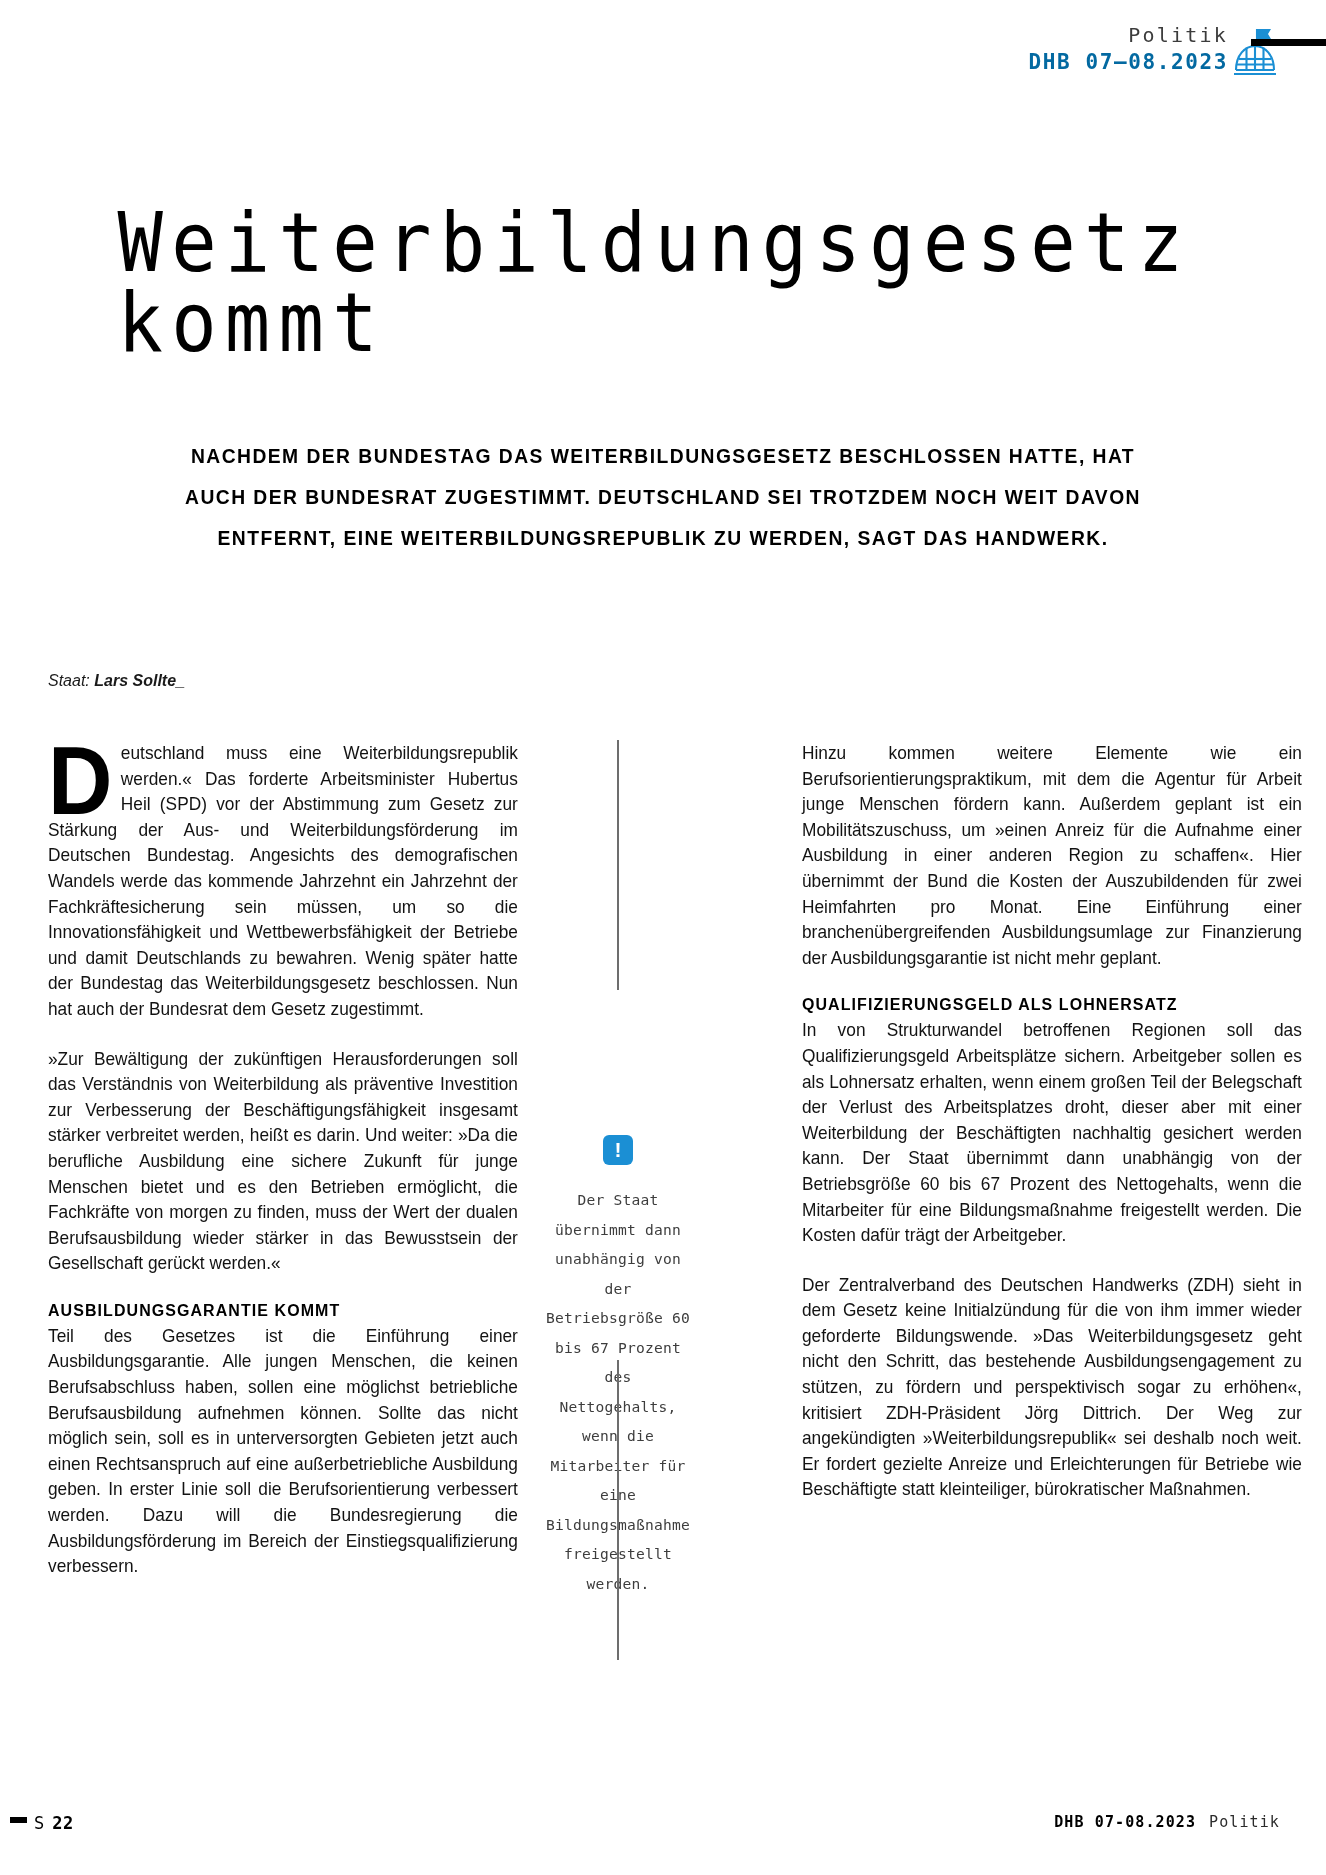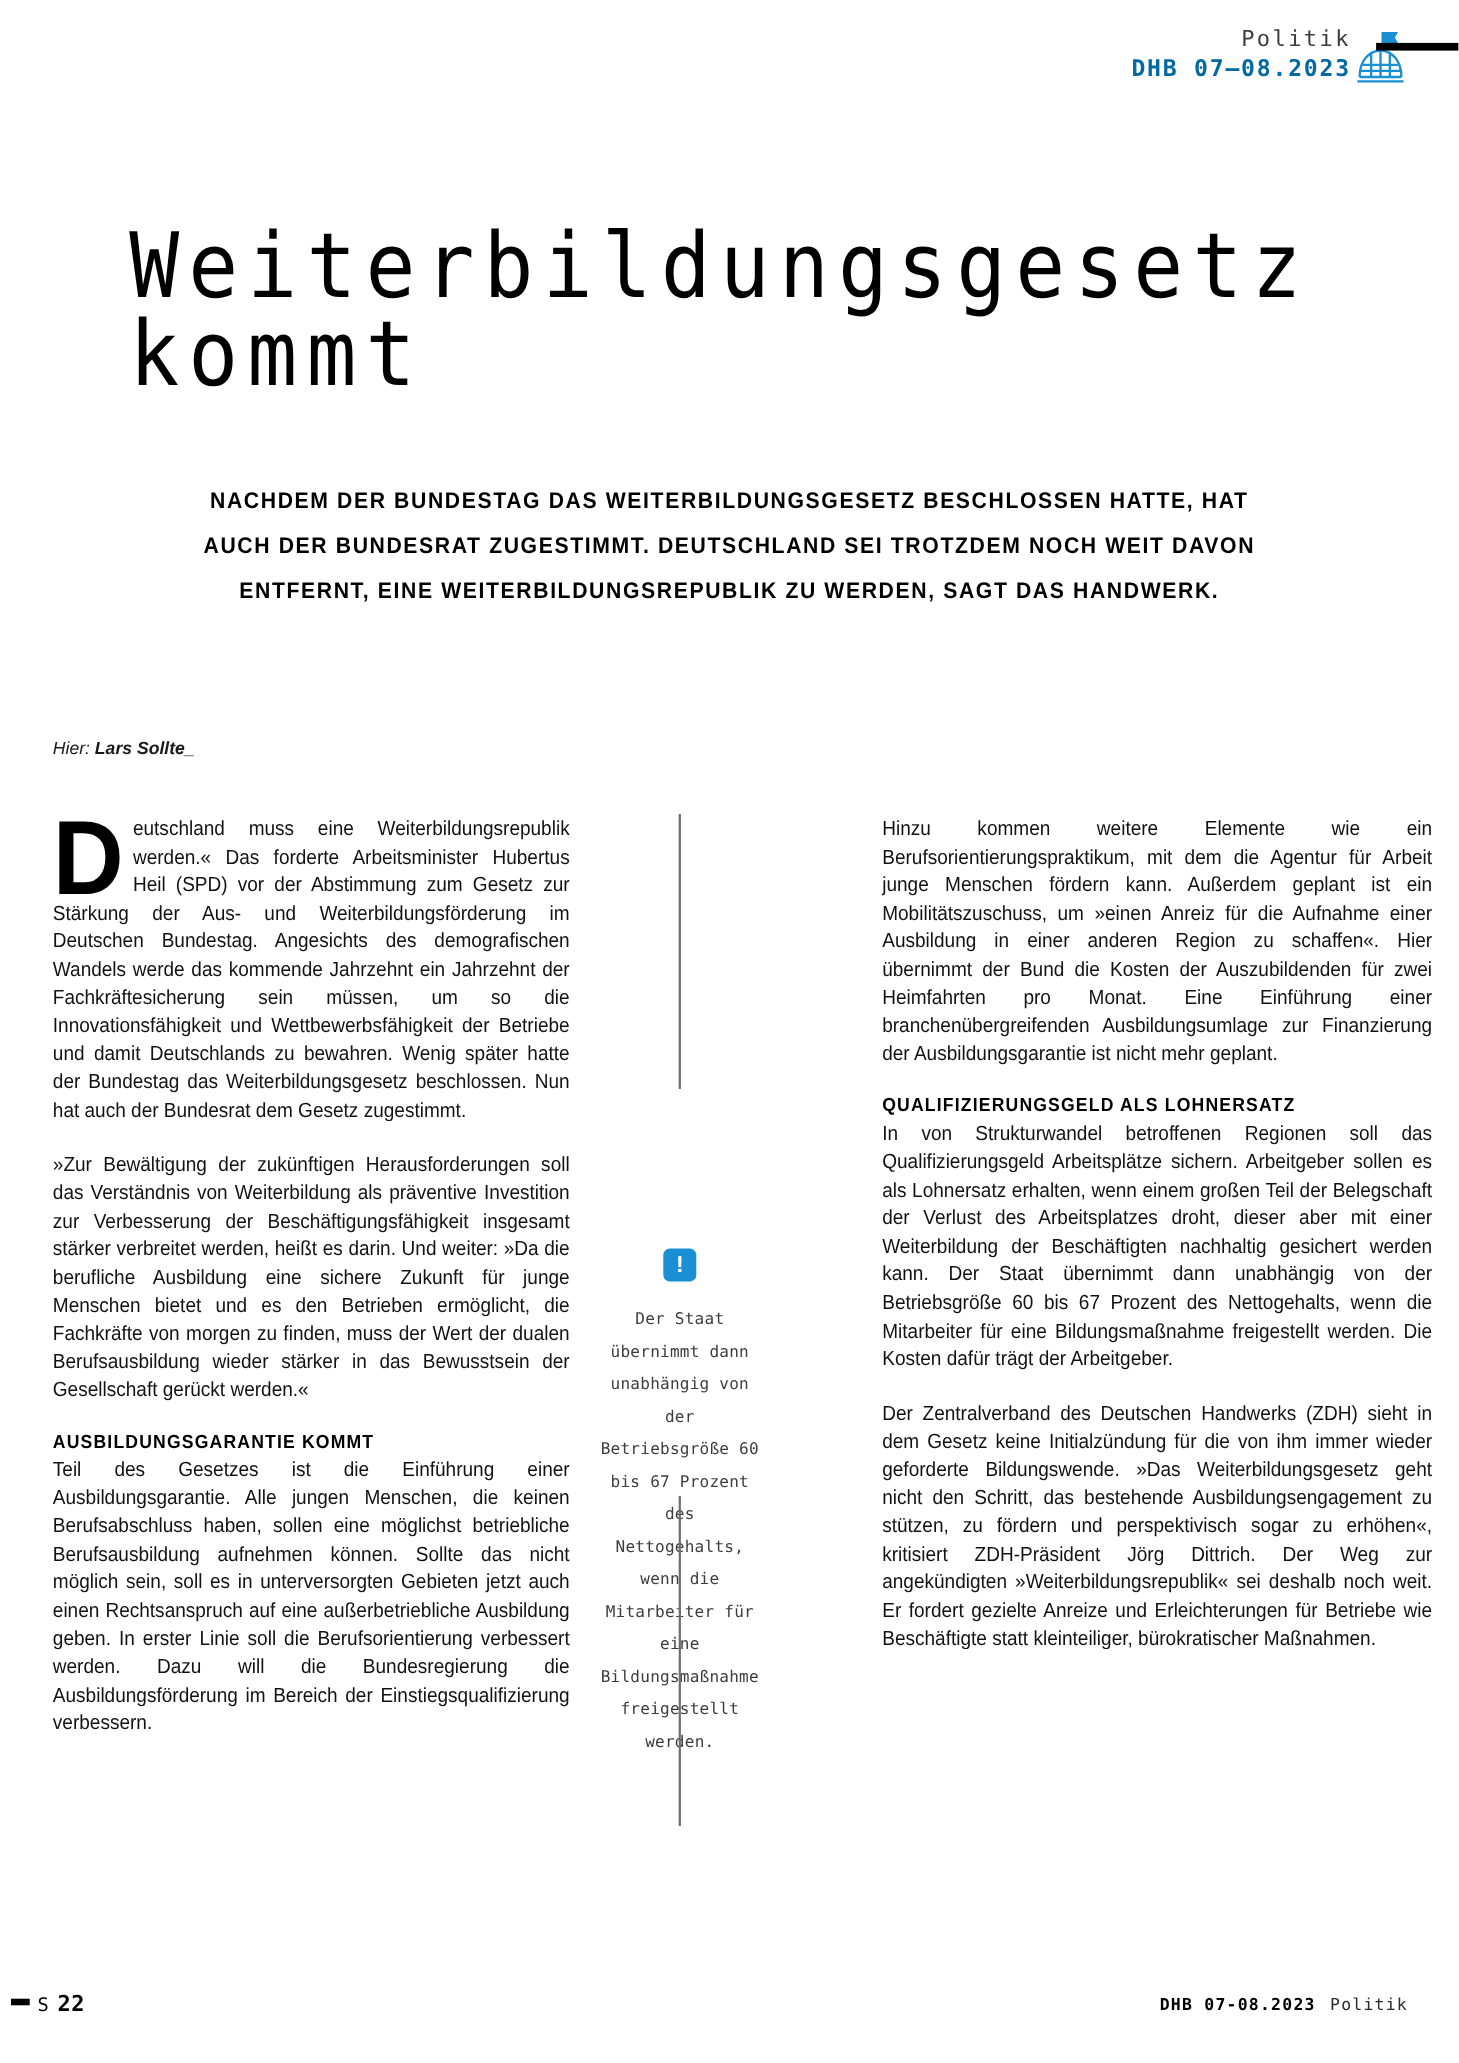--- a/index.html
+++ b/index.html
@@ -224,21 +224,21 @@
     background: #000;
   }
   .ft-s {
     font-family: "DejaVu Sans Mono", monospace;
     font-size: 17px;
     color: #000;
   }
   .ft-num {
     font-family: "DejaVu Sans Mono", monospace;
     font-weight: bold;
-    font-size: 20px;
+    font-size: 17px;
     color: #000;
     letter-spacing: 0.5px;
   }
   .ft-right {
     position: absolute;
     bottom: 44px;
     right: 46px;
     display: flex;
     align-items: baseline;
     gap: 13px;
@@ -288,21 +288,21 @@
 <div class="title-wrap">
   <h1 class="headline">
     <span>Weiterbildungsgesetz</span><br>
     <span>kommt</span>
   </h1>
 </div>
 
 <div class="dek">NACHDEM DER BUNDESTAG DAS WEITERBILDUNGSGESETZ BESCHLOSSEN HATTE, HAT AUCH DER BUNDESRAT ZUGESTIMMT. DEUTSCHLAND SEI TROTZDEM NOCH WEIT DAVON ENTFERNT, EINE WEITERBILDUNGSREPUBLIK ZU WERDEN, SAGT DAS HANDWERK.</div>
 
 <div class="byline">
-  <span>Hier:</span>
+  <span>Staat:</span>
   <span class="name">Lars Sollte</span><span class="tail">_</span>
 </div>
 
 <div class="columns">
 
   <div class="col col-left">
     <p class="body-text"><span class="dropcap">D</span><span>eutschland muss eine Weiterbildungsrepublik werden.« Das forderte Arbeitsminister Hubertus Heil (SPD) vor der Abstimmung zum Gesetz zur Stärkung der Aus- und Weiterbildungsförderung im Deutschen Bundestag. Angesichts des demografischen Wandels werde das kommende Jahrzehnt ein Jahrzehnt der Fachkräftesicherung sein müssen, um so die Innovationsfähigkeit und Wettbewerbsfähigkeit der Betriebe und damit Deutschlands zu bewahren. Wenig später hatte der Bundestag das Weiterbildungsgesetz beschlossen. Nun hat auch der Bundesrat dem Gesetz zugestimmt.</span></p>
     <p class="body-text">»Zur Bewältigung der zukünftigen Herausforderungen soll das Verständnis von Weiterbildung als präventive Investition zur Verbesserung der Beschäftigungsfähigkeit insgesamt stärker verbreitet werden, heißt es darin. Und weiter: »Da die berufliche Ausbildung eine sichere Zukunft für junge Menschen bietet und es den Betrieben ermöglicht, die Fachkräfte von morgen zu finden, muss der Wert der dualen Berufsausbildung wieder stärker in das Bewusstsein der Gesellschaft gerückt werden.«</p>
     <h2 class="sec-head">AUSBILDUNGSGARANTIE KOMMT</h2>
     <p class="body-text last">Teil des Gesetzes ist die Einführung einer Ausbildungsgarantie. Alle jungen Menschen, die keinen Berufsabschluss haben, sollen eine möglichst betriebliche Berufsausbildung aufnehmen können. Sollte das nicht möglich sein, soll es in unterversorgten Gebieten jetzt auch einen Rechtsanspruch auf eine außerbetriebliche Ausbildung geben. In erster Linie soll die Berufsorientierung verbessert werden. Dazu will die Bundesregierung die Ausbildungsförderung im Bereich der Einstiegsqualifizierung verbessern.</p>

